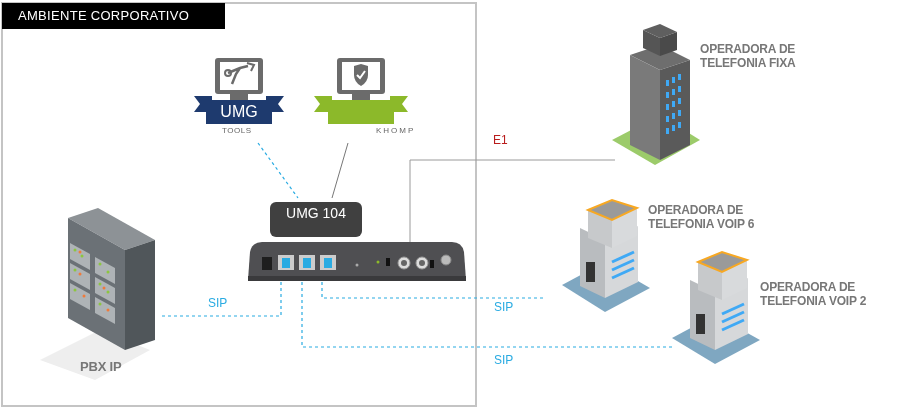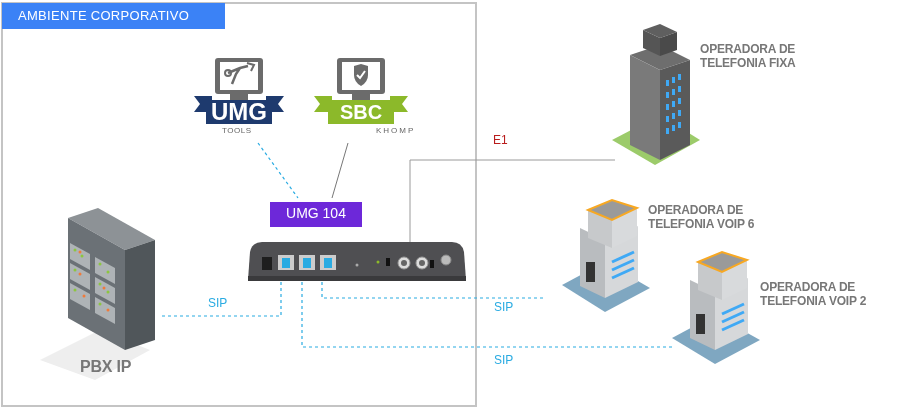--- a/index.html
+++ b/index.html
@@ -1,22 +1,22 @@
 <!DOCTYPE html>
 <html><head>
 <meta charset="utf-8">
 <style>
   html, body { margin:0; padding:0; background:#ffffff; }
   body { width:900px; height:410px; position:relative; overflow:hidden; font-family:"Liberation Sans", sans-serif; }
   #stage { position:absolute; left:0; top:0; width:900px; height:410px; }
   .label { position:absolute; color:#777777; font-size:12px; line-height:14px; letter-spacing:-0.2px;font-weight:bold; }
   .sip { position:absolute; color:#29abe2; font-size:12px; }
   .e1 { position:absolute; color:#b91c1c; font-size:12px; }
-  #corp-title { position:absolute; left:2px; top:3px; width:223px; height:26px; background:#3b82f6; color:#fff; font-size:13px; line-height:26px; padding-left:16px; box-sizing:border-box; letter-spacing:0.3px; }
-  #umg104 { position:absolute; left:270px; top:202px; width:92px; height:25px; background:#6d28d9; color:#fff; font-size:14px; line-height:23px; text-align:center; }
+  #corp-title { position:absolute; left:2px; top:3px; width:223px; height:26px; background:#000000; color:#fff; font-size:13px; line-height:26px; padding-left:16px; box-sizing:border-box; letter-spacing:0.3px; }
+  #umg104 { position:absolute; left:270px; top:202px; width:92px; height:35px; background:#404040; color:#fff; font-size:14px; line-height:23px; text-align:center;border-radius:6px; }
   .small-cap { position:absolute; font-size:8px; font-weight:normal; color:#666; letter-spacing:0.5px; }
 </style>
 </head>
 <body>
 
 <div id="stage">
   <svg width="900" height="410" viewBox="0 0 900 410" style="position:absolute;left:0;top:0">
 
     <rect x="2" y="3" width="474" height="403" fill="none" stroke="#c4c4c4" stroke-width="2"></rect>
 
@@ -165,33 +165,32 @@
       <g stroke="#3fa9f5" stroke-width="3">
           <line x1="722" y1="314" x2="744" y2="304"></line>
           <line x1="722" y1="322" x2="744" y2="312"></line>
           <line x1="722" y1="330" x2="744" y2="320"></line>
         </g>
     </g>
   </svg>
 
   <div id="corp-title">AMBIENTE  CORPORATIVO</div>
 
-  <div style="position:absolute;left:206px;top:100px;width:66px;height:24px;color:#fff;font-weight:bold;font-size:24px;line-height:24px;text-align:center;">UMG</div>
+  <div style="position:absolute;left:206px;top:100px;width:66px;height:24px;color:#fff;font-weight:normal;font-size:16px;line-height:24px;text-align:center;">UMG</div>
   <div class="small-cap" style="left:222px;top:126px;">TOOLS</div>
-  <div style="position:absolute;left:328px;top:100px;width:66px;height:24px;color:#fff;font-weight:bold;font-size:20px;line-height:24px;text-align:center;">SBC</div>
   <div class="small-cap" style="left:344px;top:126px;font-weight:normal;letter-spacing:2px;padding-left:32px;">KHOMP</div>
 
   <div id="umg104">UMG  104</div>
 
   <div class="e1" style="left:493px;top:133px;">E1</div>
   <div class="sip" style="left:208px;top:296px;">SIP</div>
   <div class="sip" style="left:494px;top:300px;">SIP</div>
   <div class="sip" style="left:494px;top:353px;">SIP</div>
 
-  <div class="label" style="left:80px;top:360px;font-size:16px;">PBX IP</div>
+  <div class="label" style="left:80px;top:360px;font-size:13px;">PBX IP</div>
 
   <div class="label" style="left:700px;top:42px;">
     <div>OPERADORA DE</div>
     <div>TELEFONIA FIXA</div>
   </div>
   <div class="label" style="left:648px;top:203px;">
     <div>OPERADORA DE</div>
     <div>TELEFONIA VOIP 6</div>
   </div>
   <div class="label" style="left:760px;top:280px;">

